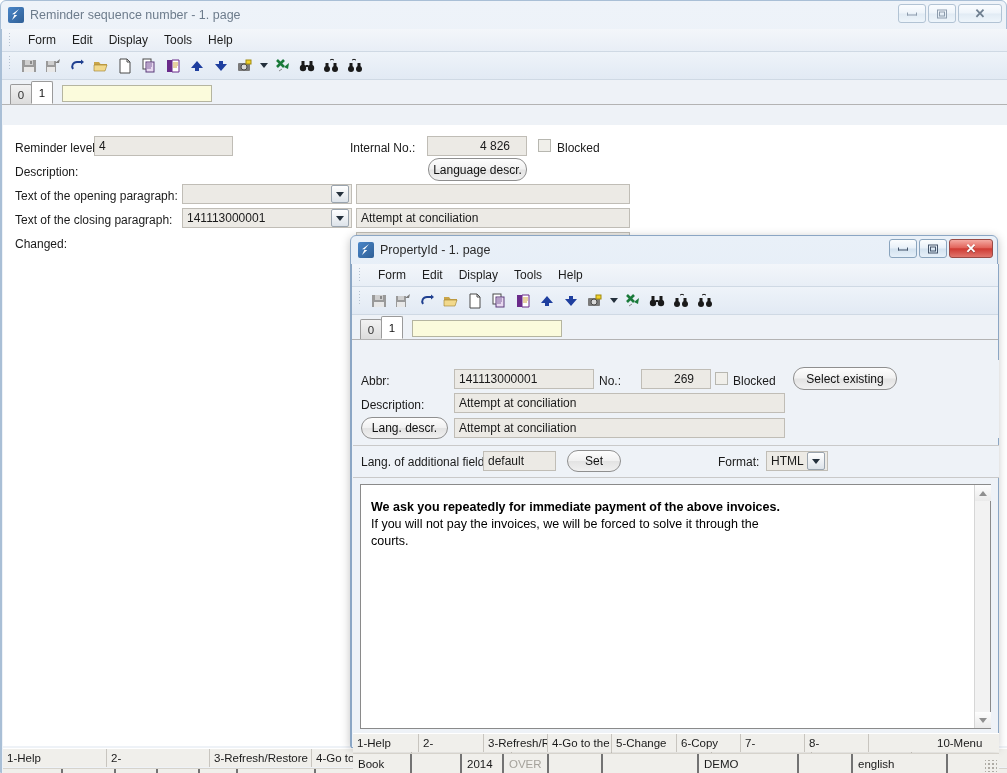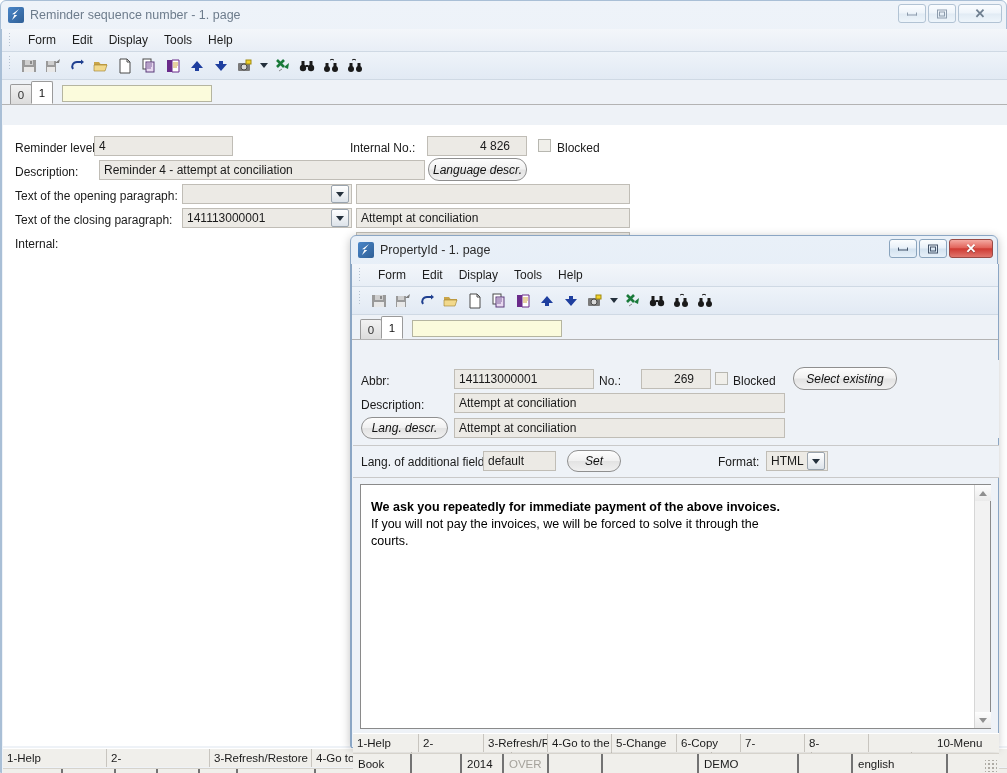--- a/index.html
+++ b/index.html
@@ -168,21 +168,20 @@
     display:flex; align-items:center; justify-content:center;
   }
   .caret { width:0;height:0;border-left:4px solid transparent;border-right:4px solid transparent;border-top:5px solid #24303c; }
   .btn {
     box-sizing:border-box;
     border:1px solid #8f8f8f; border-radius:11px;
     background: linear-gradient(to bottom,#fdfdfd 0%,#f1f1f1 48%,#e3e3e3 52%,#f0f0f0 100%);
     font-size:12px; color:#111;
     display:flex; align-items:center; justify-content:center;
     white-space:nowrap;
-    font-style:italic;
   }
   .cbox {
     width:13px;height:13px;box-sizing:border-box;
     border:1px solid #b7b7b0; background:#f0efea;
   }
 
   
   .fkeybar { display:flex; height:19px; box-sizing:border-box;
     background:#f0efeb; border-top:1px solid #ffffff; }
   .fkey {
@@ -382,42 +381,41 @@
         <span class="lbl" style="position:absolute; left:12px; top:16px;">Reminder level:</span>
         <div class="field" style="left:91px; top:11px; width:139px; height:20px; position:absolute;">4</div>
 
         <span class="lbl" style="position:absolute; left:347px; top:16px;">Internal No.:</span>
         <div class="field num" style="left:424px; top:11px; width:100px; height:20px; position:absolute;">4 826</div>
 
         <div class="cbox" style="position:absolute; left:535px; top:14px;"></div>
         <span class="lbl" style="position:absolute; left:554px; top:16px;">Blocked</span>
 
         <span class="lbl" style="position:absolute; left:12px; top:40px;">Description:</span>
-        <div class="field" style="left:96px; top:35px; width:326px; height:20px; position:absolute;">Reminder 4 - attempt at conciliation</div>
         <div class="btn" style="position:absolute; left:425px; top:33px; width:99px; height:23px;">Language descr.</div>
 
         <span class="lbl" style="position:absolute; left:12px; top:64px;">Text of the opening paragraph:</span>
         <div class="combo" style="position:absolute; left:179px; top:59px; width:170px; height:20px;">
           <span></span>
           <span class="arrowbox">
               <span class="caret"></span>
             </span>
         </div>
         <div class="field" style="left:353px; top:59px; width:274px; height:20px; position:absolute;"></div>
 
         <span class="lbl" style="position:absolute; left:12px; top:88px;">Text of the closing paragraph:</span>
         <div class="combo" style="position:absolute; left:179px; top:83px; width:170px; height:20px;">
           <span>141113000001</span>
           <span class="arrowbox">
               <span class="caret"></span>
             </span>
         </div>
         <div class="field" style="left:353px; top:83px; width:274px; height:20px; position:absolute;">Attempt at conciliation</div>
 
-        <span class="lbl" style="position:absolute; left:12px; top:112px;">Internal:</span>
+        <span class="lbl" style="position:absolute; left:12px; top:112px;">Changed:</span>
         <div class="field" style="left:353px; top:107px; width:274px; height:20px; position:absolute;">Správce systému K2</div>
       </div>
 
       <div class="fkeybar" style="position:absolute; left:1px; top:719px; width:1005px;">
         <div class="fkey" style="width:104px;">1-Help</div>
         <div class="fkey" style="width:103px;">2-</div>
         <div class="fkey" style="width:102px;">3-Refresh/Restore</div>
         <div class="fkey" style="width:100px;">4-Go to</div>
         <div class="fkey" style="width:100px;"></div>
         <div class="fkey" style="width:100px;"></div>

